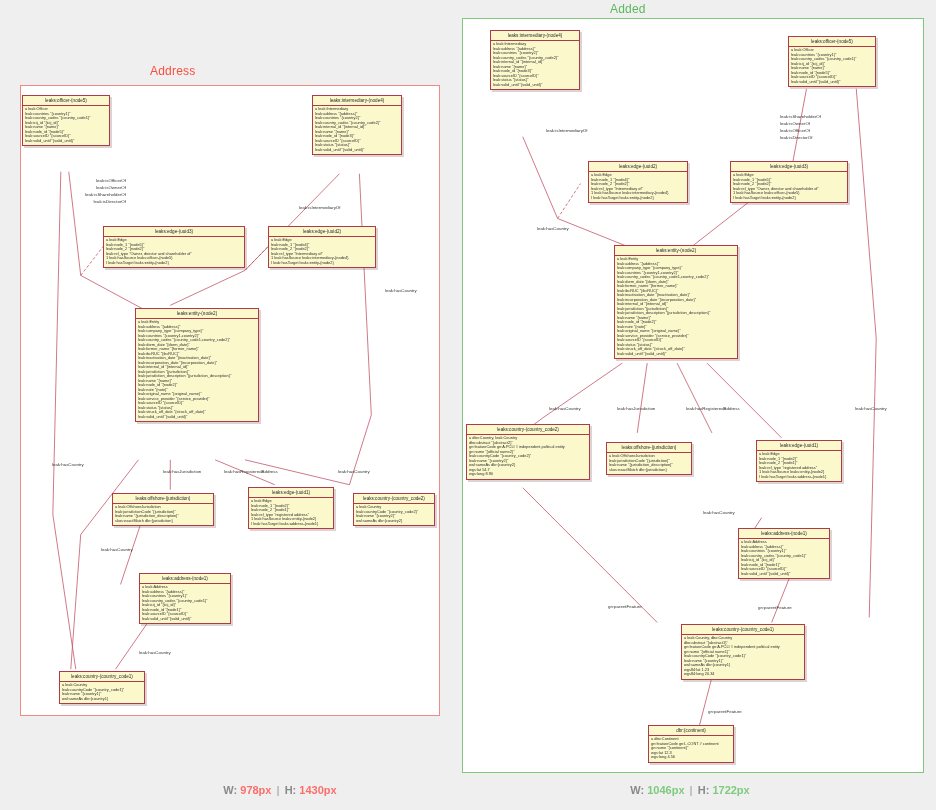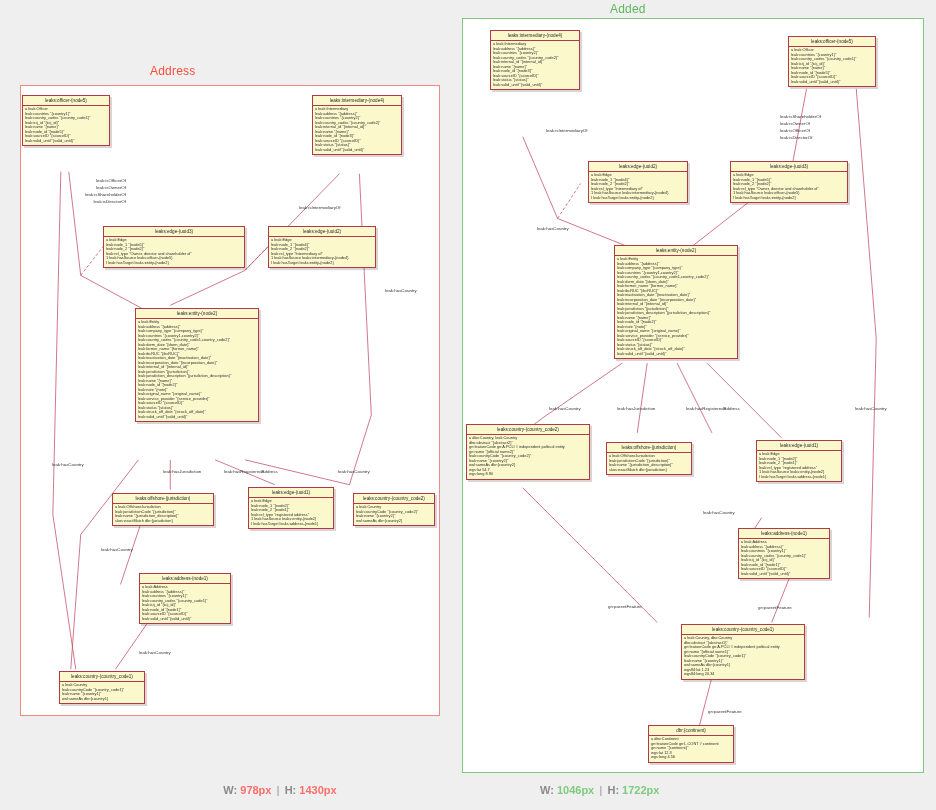--- a/index.html
+++ b/index.html
@@ -73,21 +73,21 @@
   }
   .elabel.r{text-align:right;}
 
   
   .footer{
     position:absolute;left:0;top:780px;width:936px;height:30px;
     font-size:11px;font-weight:bold;
   }
   .fcell{position:absolute;top:4px;color:#8a8a8a;}
   #foot-left{left:130px;width:300px;text-align:center;}
-  #foot-right{left:540px;width:300px;text-align:left;}
+  #foot-right{left:540px;width:300px;text-align:center;}
   .fred{color:#fb6f6a;}
   .fgreen{color:#7ecb7e;}
   .fsep{color:#b5b5b5;padding:0 2px;}
 </style>
 </head>
 <body>
 
 <div class="stage">
 
   <div class="panel-title" id="title-deleted">Address</div>

